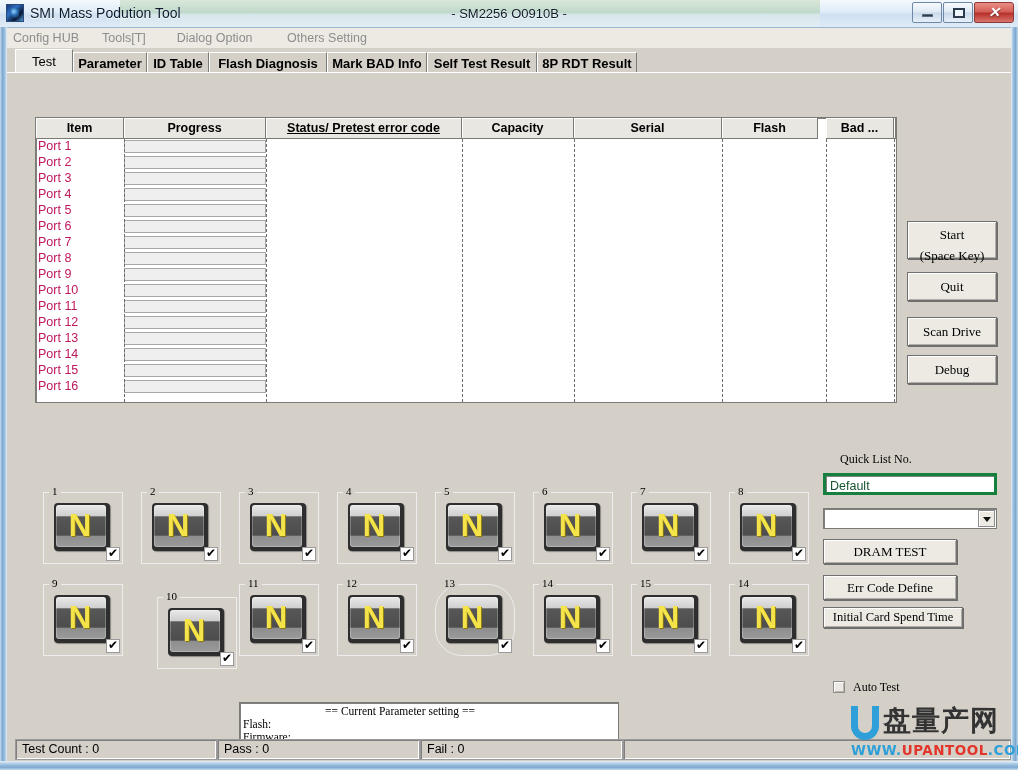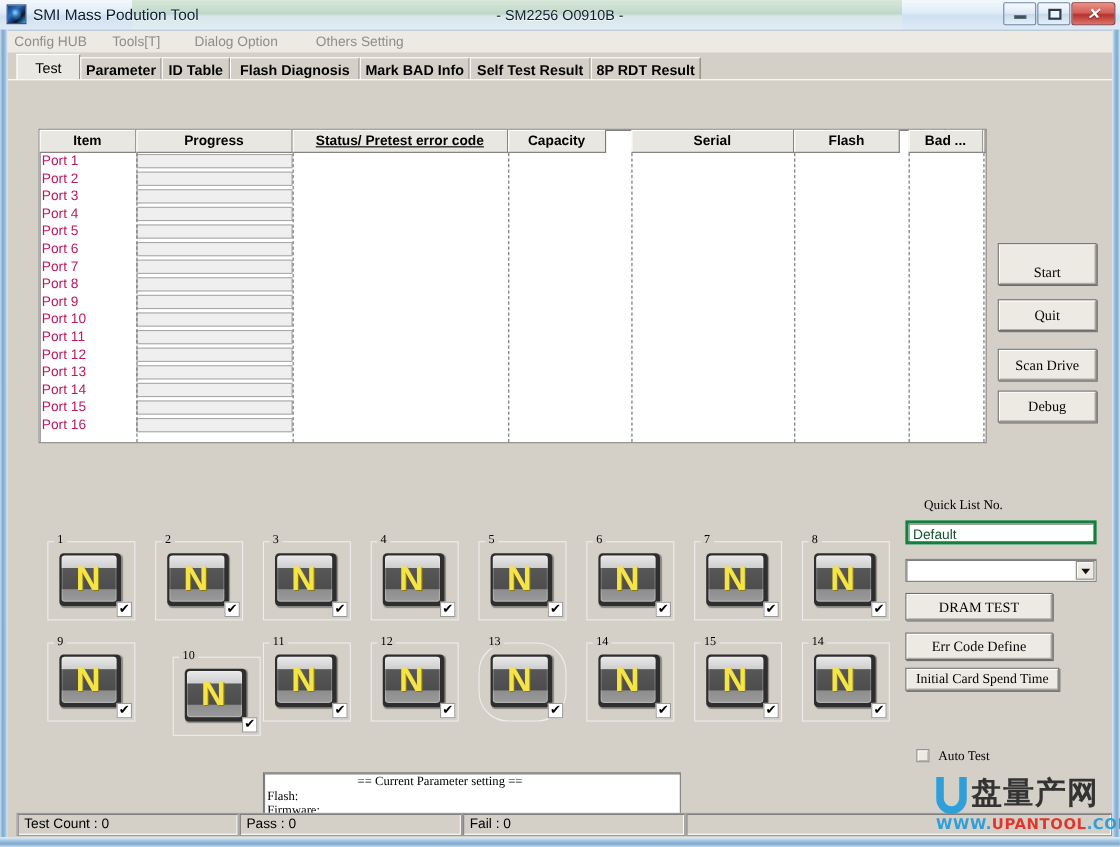--- a/index.html
+++ b/index.html
@@ -111,21 +111,21 @@
 
   
   .btn{
     position:absolute;background:#eceae3;
     border:1px solid #707070;box-sizing:border-box;
     box-shadow:inset 1px 1px 0 #fff, inset -1px -1px 0 #b0aea7, 1px 1px 0 #6e6e6e;
     font-family:"Liberation Serif", serif;font-size:13px;color:#000;
     text-align:center;cursor:default;
   }
   #btn-start{left:900px;top:148px;width:90px;height:38px;}
-  #btn-start span{display:block;line-height:17px;padding-top:17px;}
+  #btn-start span{display:block;line-height:17px;padding-top:4px;}
   #btn-quit{left:900px;top:199px;width:90px;height:29px;line-height:27px;}
   #btn-scan{left:900px;top:244px;width:90px;height:29px;line-height:27px;}
   #btn-debug{left:900px;top:282px;width:90px;height:29px;line-height:27px;}
 
   
   #quick-label{
     position:absolute;left:833px;top:379px;font-size:12px;color:#000;
     font-family:"Liberation Serif", serif;white-space:nowrap;
   }
   #quick-input{
@@ -286,21 +286,21 @@
         <div class="tab" style="left: 530px; width: 100px;">8P RDT Result</div>
       </div>
 
     <div id="tabpage">
 
       <div id="grid-wrap">
         <div id="grid-head">
             <div class="gh" style="left: 0px; width: 88px;">Item</div>
             <div class="gh" style="left: 88px; width: 142px;">Progress</div>
             <div class="gh" style="left: 230px; width: 196px; text-decoration: underline;">Status/ Pretest error code</div>
-            <div class="gh" style="left: 426px; width: 89px;">Capacity</div>
+            <div class="gh" style="left: 426px; width: 112px;">Capacity</div>
             <div class="gh" style="left: 538px; width: 148px;">Serial</div>
             <div class="gh" style="left: 686px; width: 96px;">Flash</div>
             <div class="gh" style="left: 790px; width: 68px;">Bad ...</div>
             <div class="gh" style="left: 858px; width: 2px;"></div>
           </div>
         <div id="grid-body">
             <div class="grow" style="top: 0px;">
               <span class="gc-item">Port 1</span>
               <span class="gc-prog"></span>
             </div>

